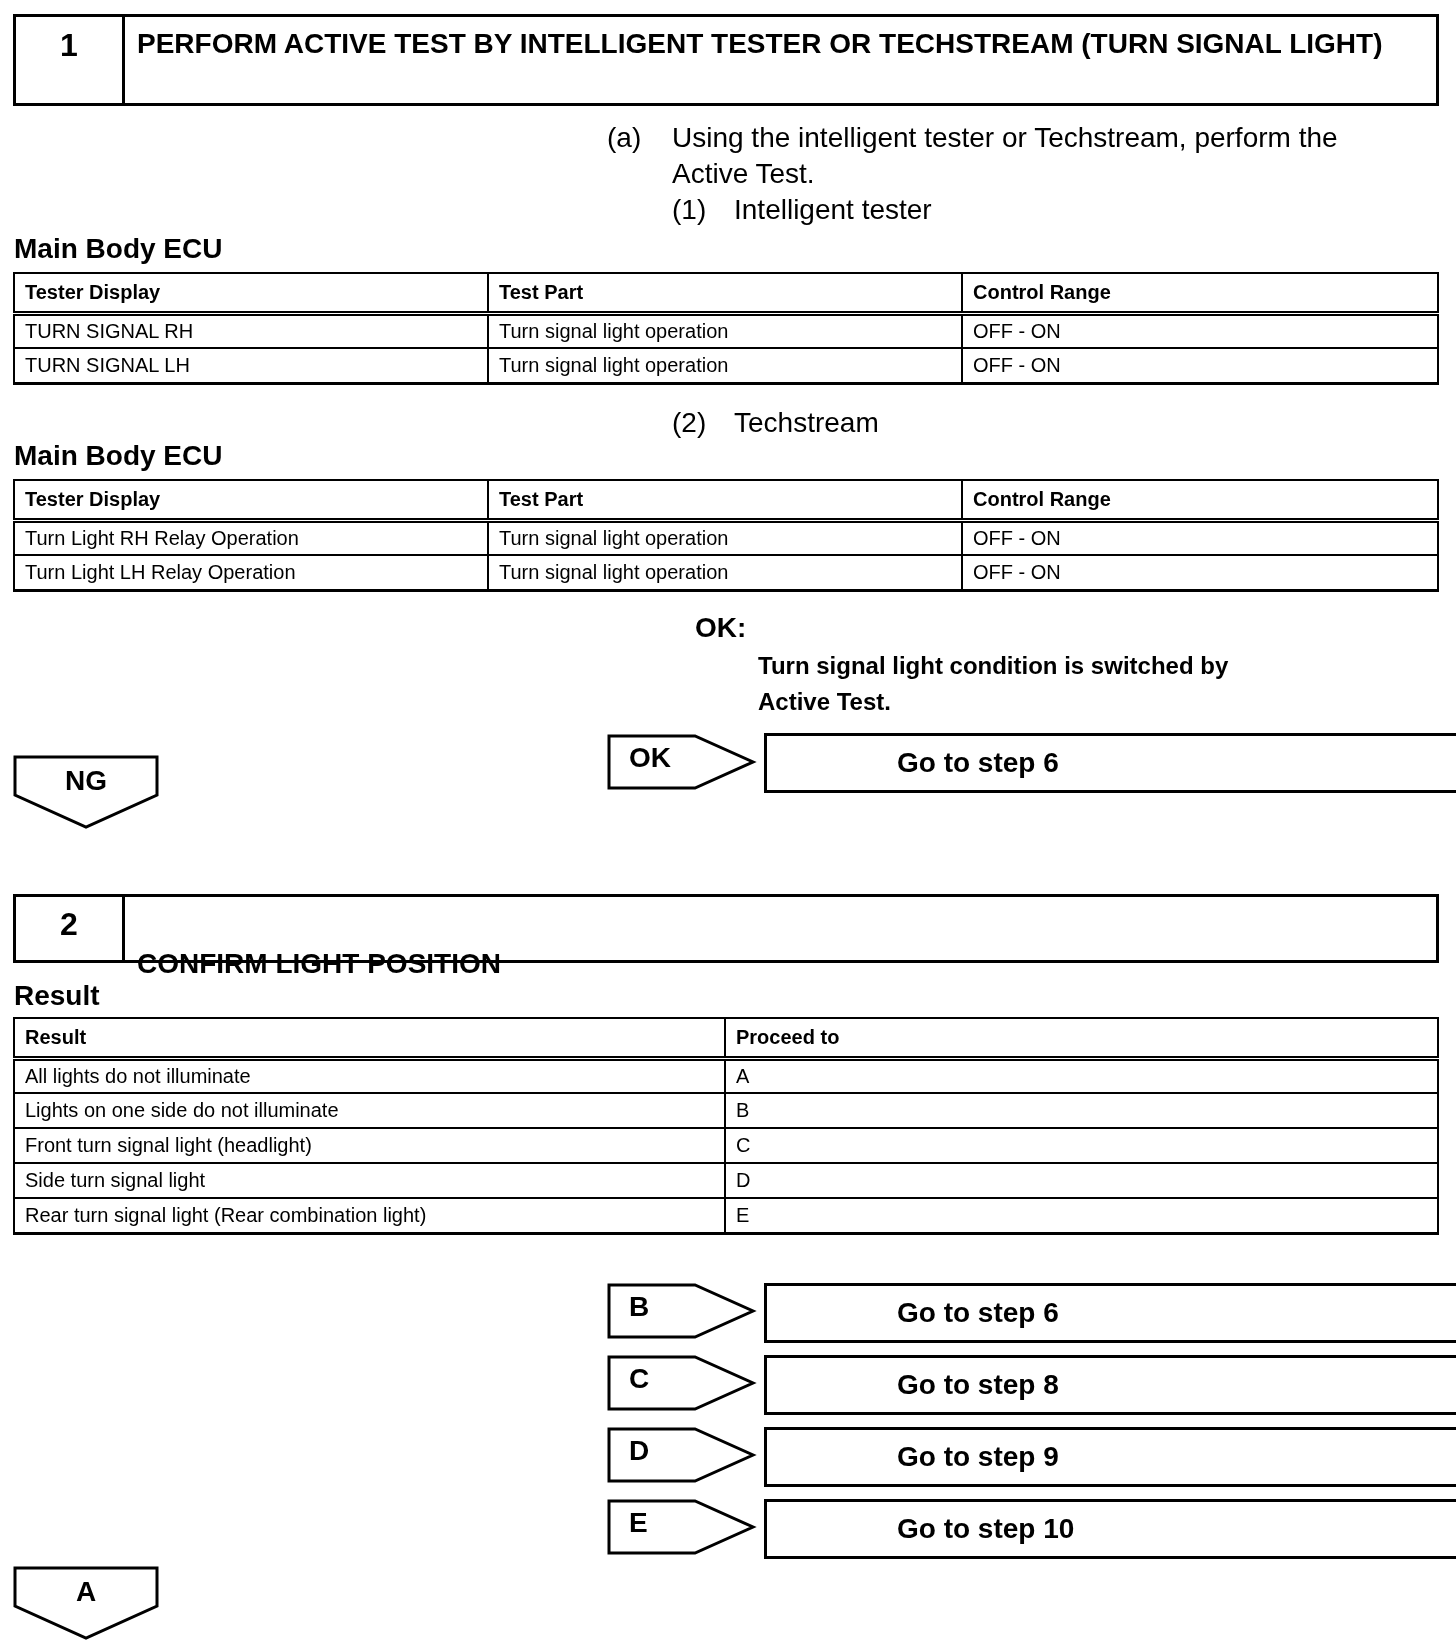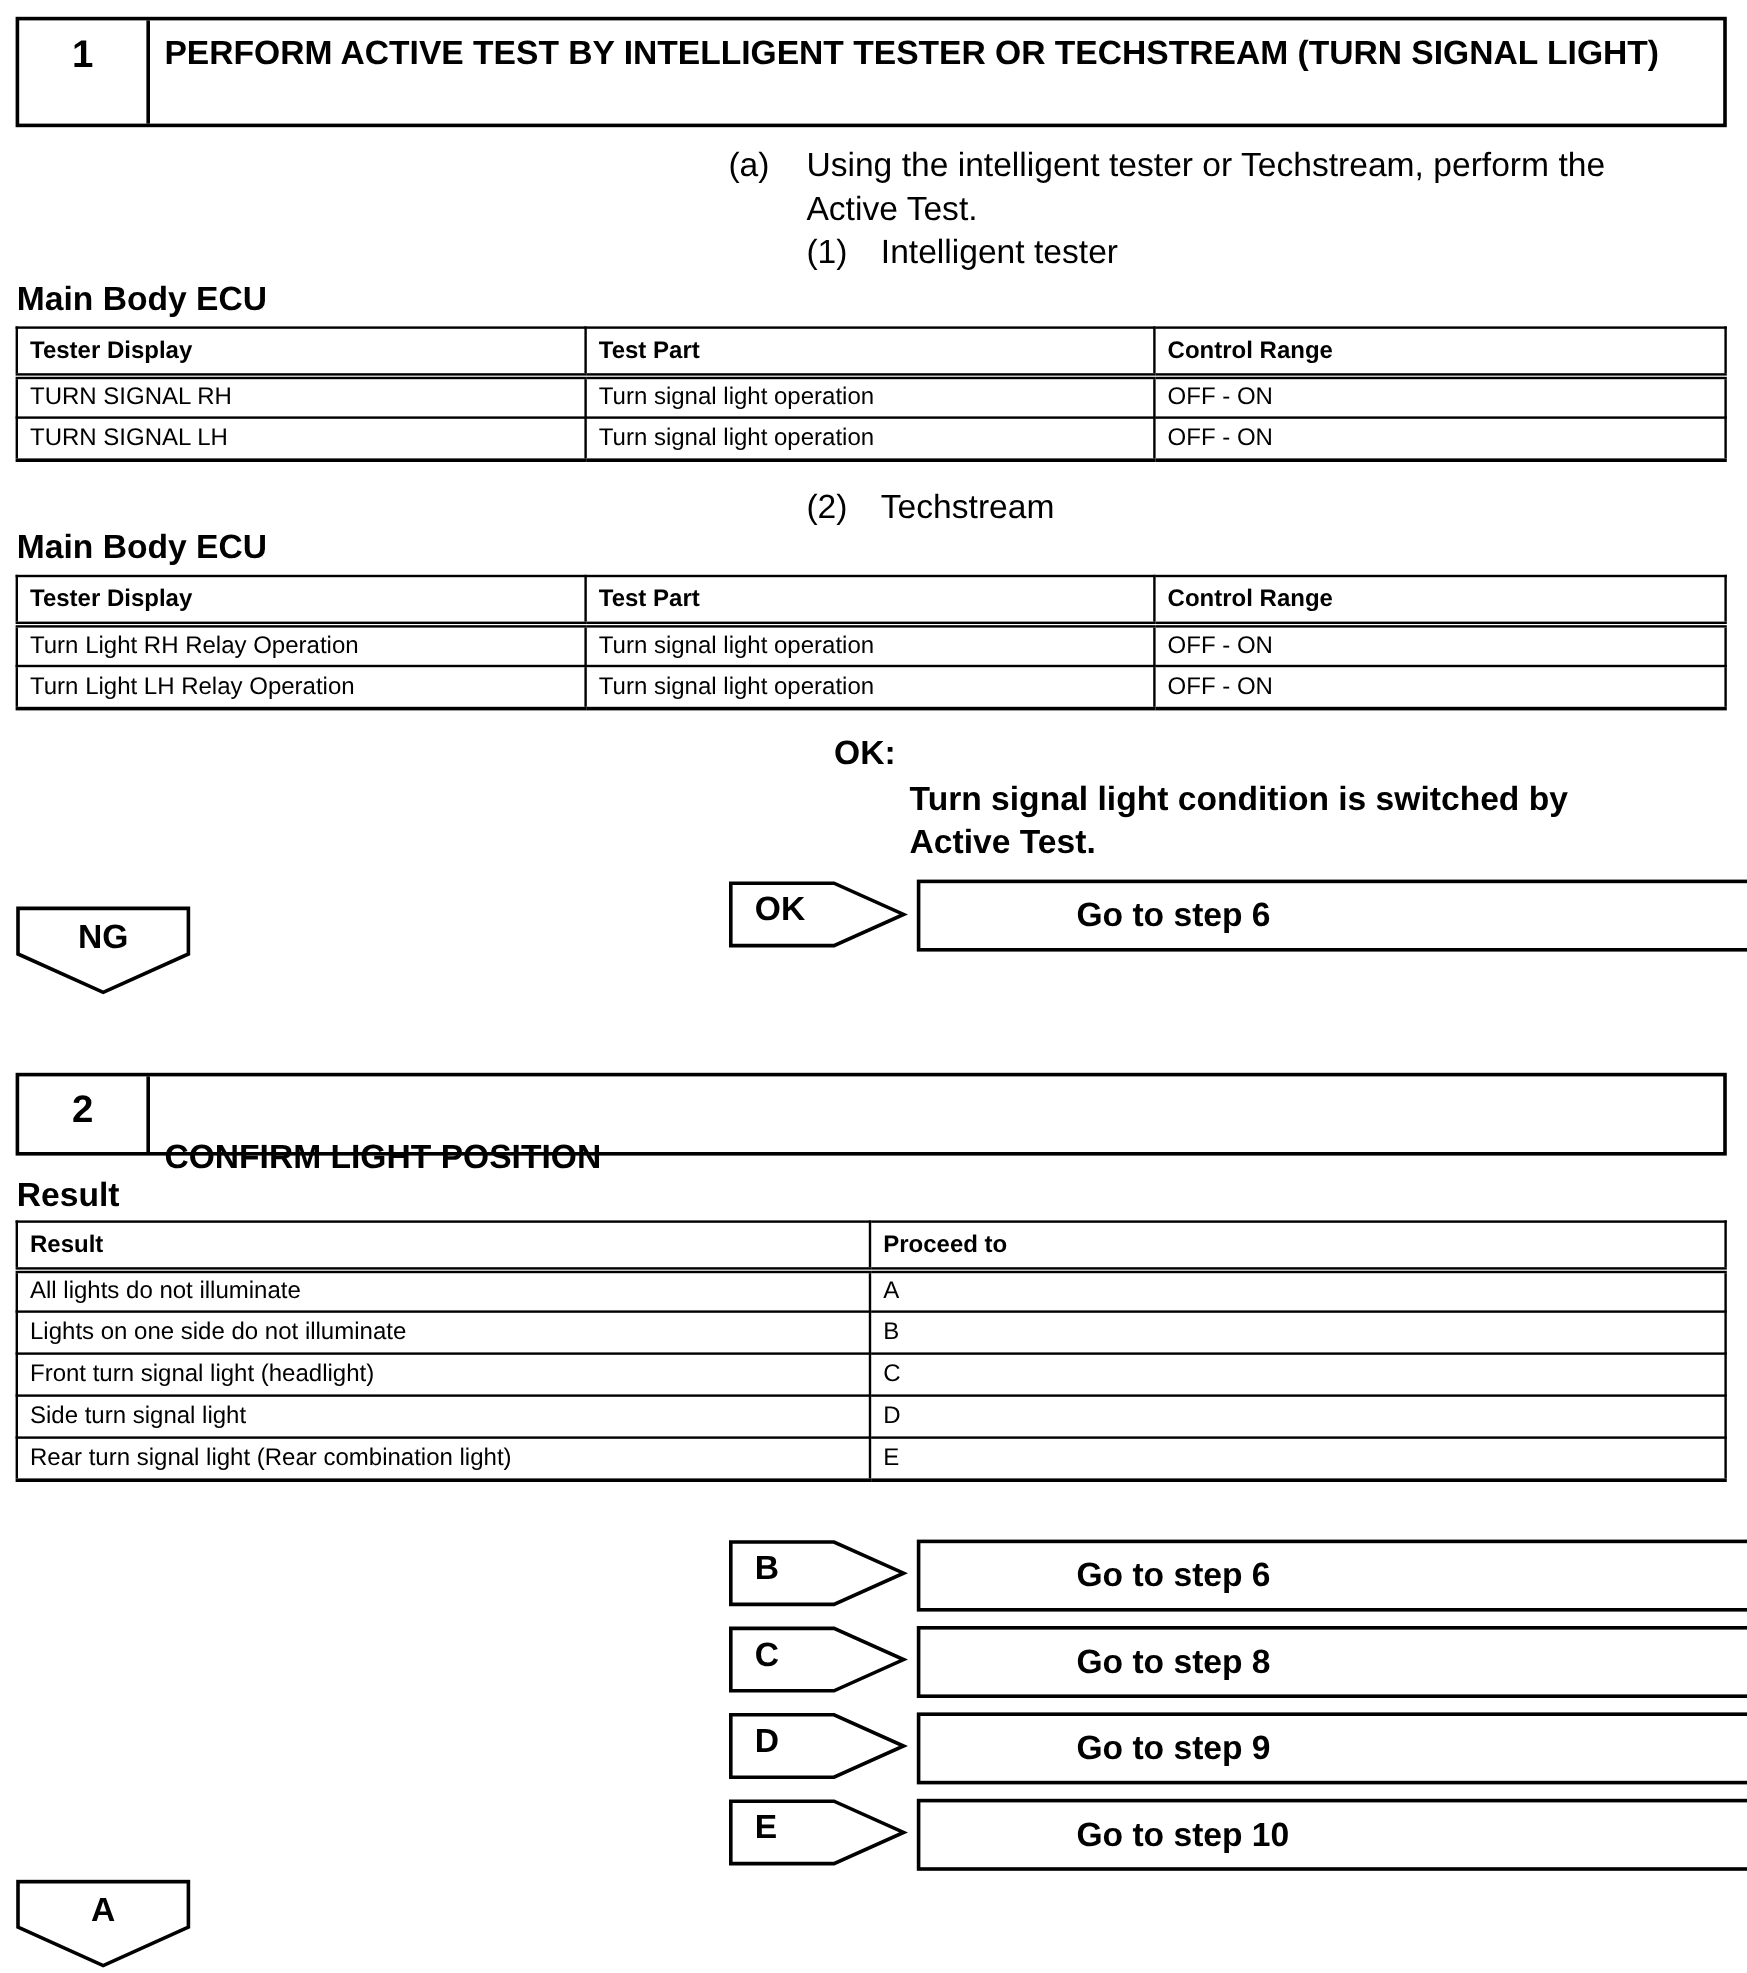--- a/index.html
+++ b/index.html
@@ -17,21 +17,21 @@
   .section-label { font-weight: bold; font-size: 28px; }
 
   
   table.spec { position: absolute; left: 13px; width: 1426px; border-collapse: collapse; font-size: 20px; }
   table.spec th, table.spec td { border: 2px solid #000; text-align: left; padding: 4px 10px; height: 35px; box-sizing: border-box; }
   table.spec th { font-weight: bold; border-bottom: 5px double #000; height: 40px; }
   table.spec tr:last-child td { border-bottom-width: 3px; }
 
   
   .ok-label { font-weight: bold; font-size: 28px; }
-  .ok-text { font-weight: bold; font-size: 28px; line-height: 36px; }
+  .ok-text { font-weight: bold; font-size: 24px; line-height: 36px; }
 
   
   .tag { position: absolute; width: 146px; height: 56px; }
   .tag svg { position: absolute; left: 0; top: 0; }
   .tag-label { position: absolute; left: 22px; top: 8px; font-weight: bold; font-size: 28px; }
   .goto-box { position: absolute; left: 764px; width: 712px; height: 60px; border: 3px solid #000; box-sizing: border-box; font-weight: bold; font-size: 28px; padding-left: 130px; line-height: 54px; }
 
   
   .down-tag { position: absolute; left: 13px; width: 146px; height: 72px; }
   .down-tag svg { position: absolute; left: 0; top: 0; }

